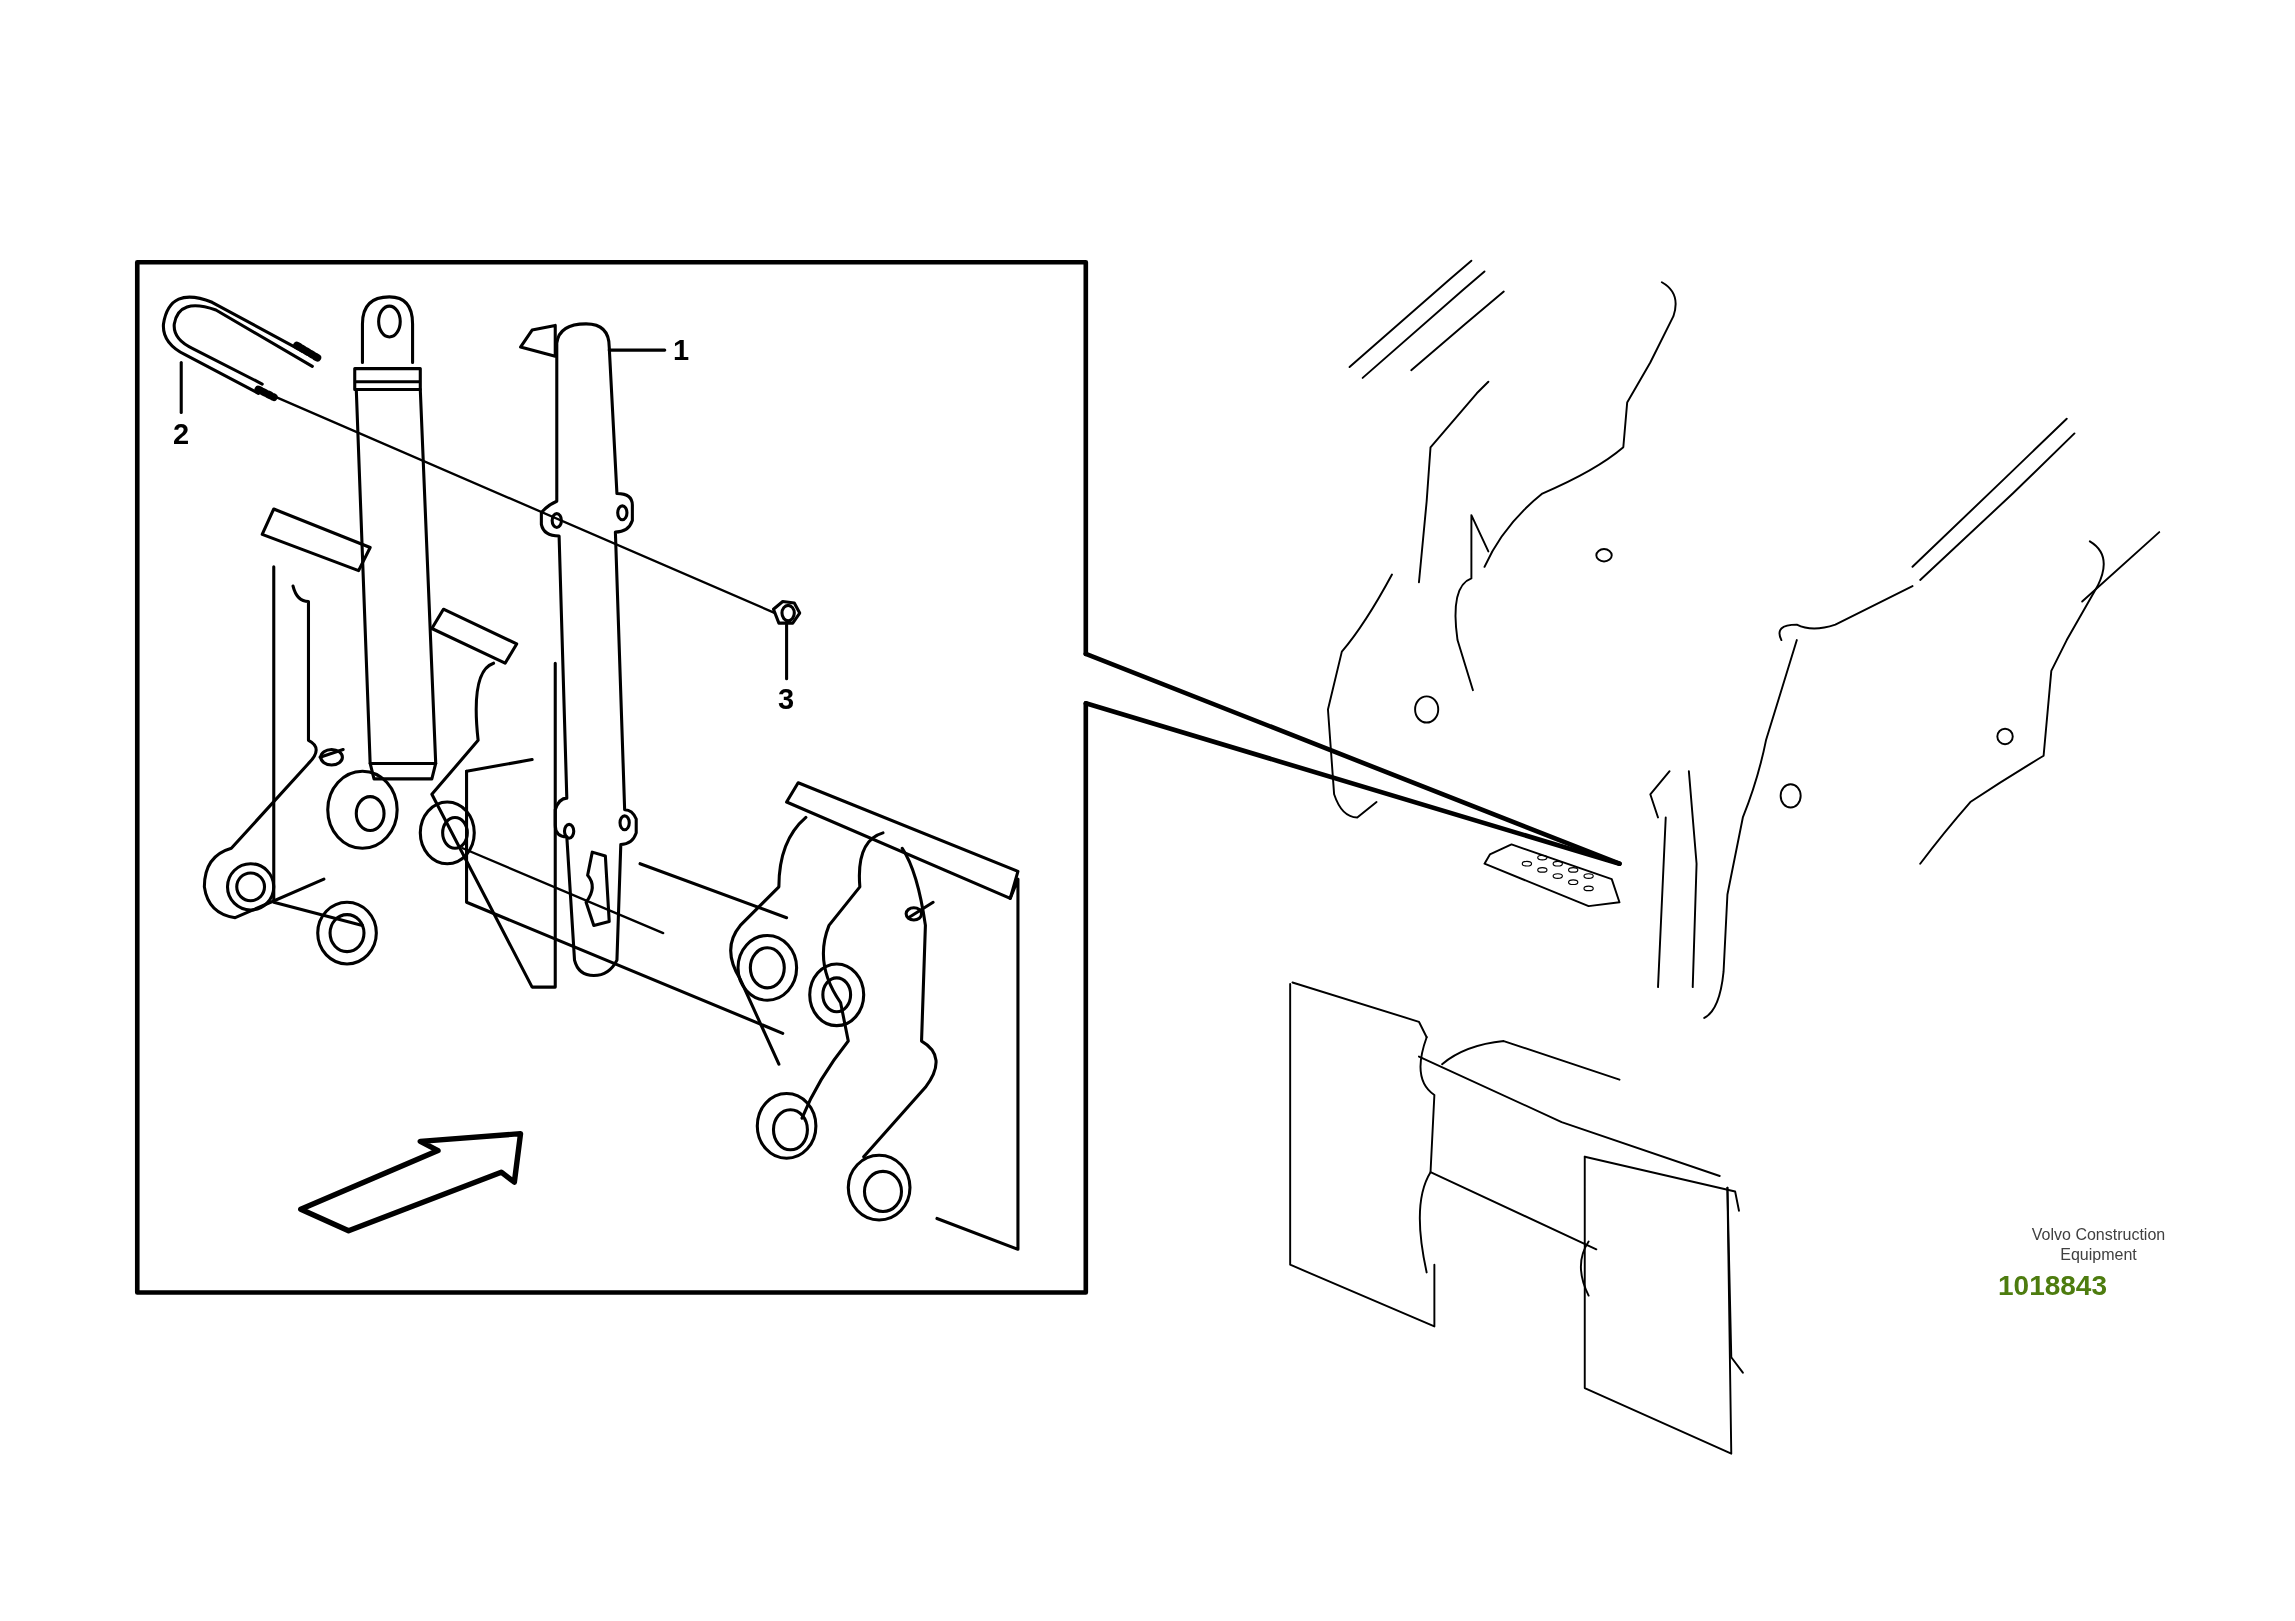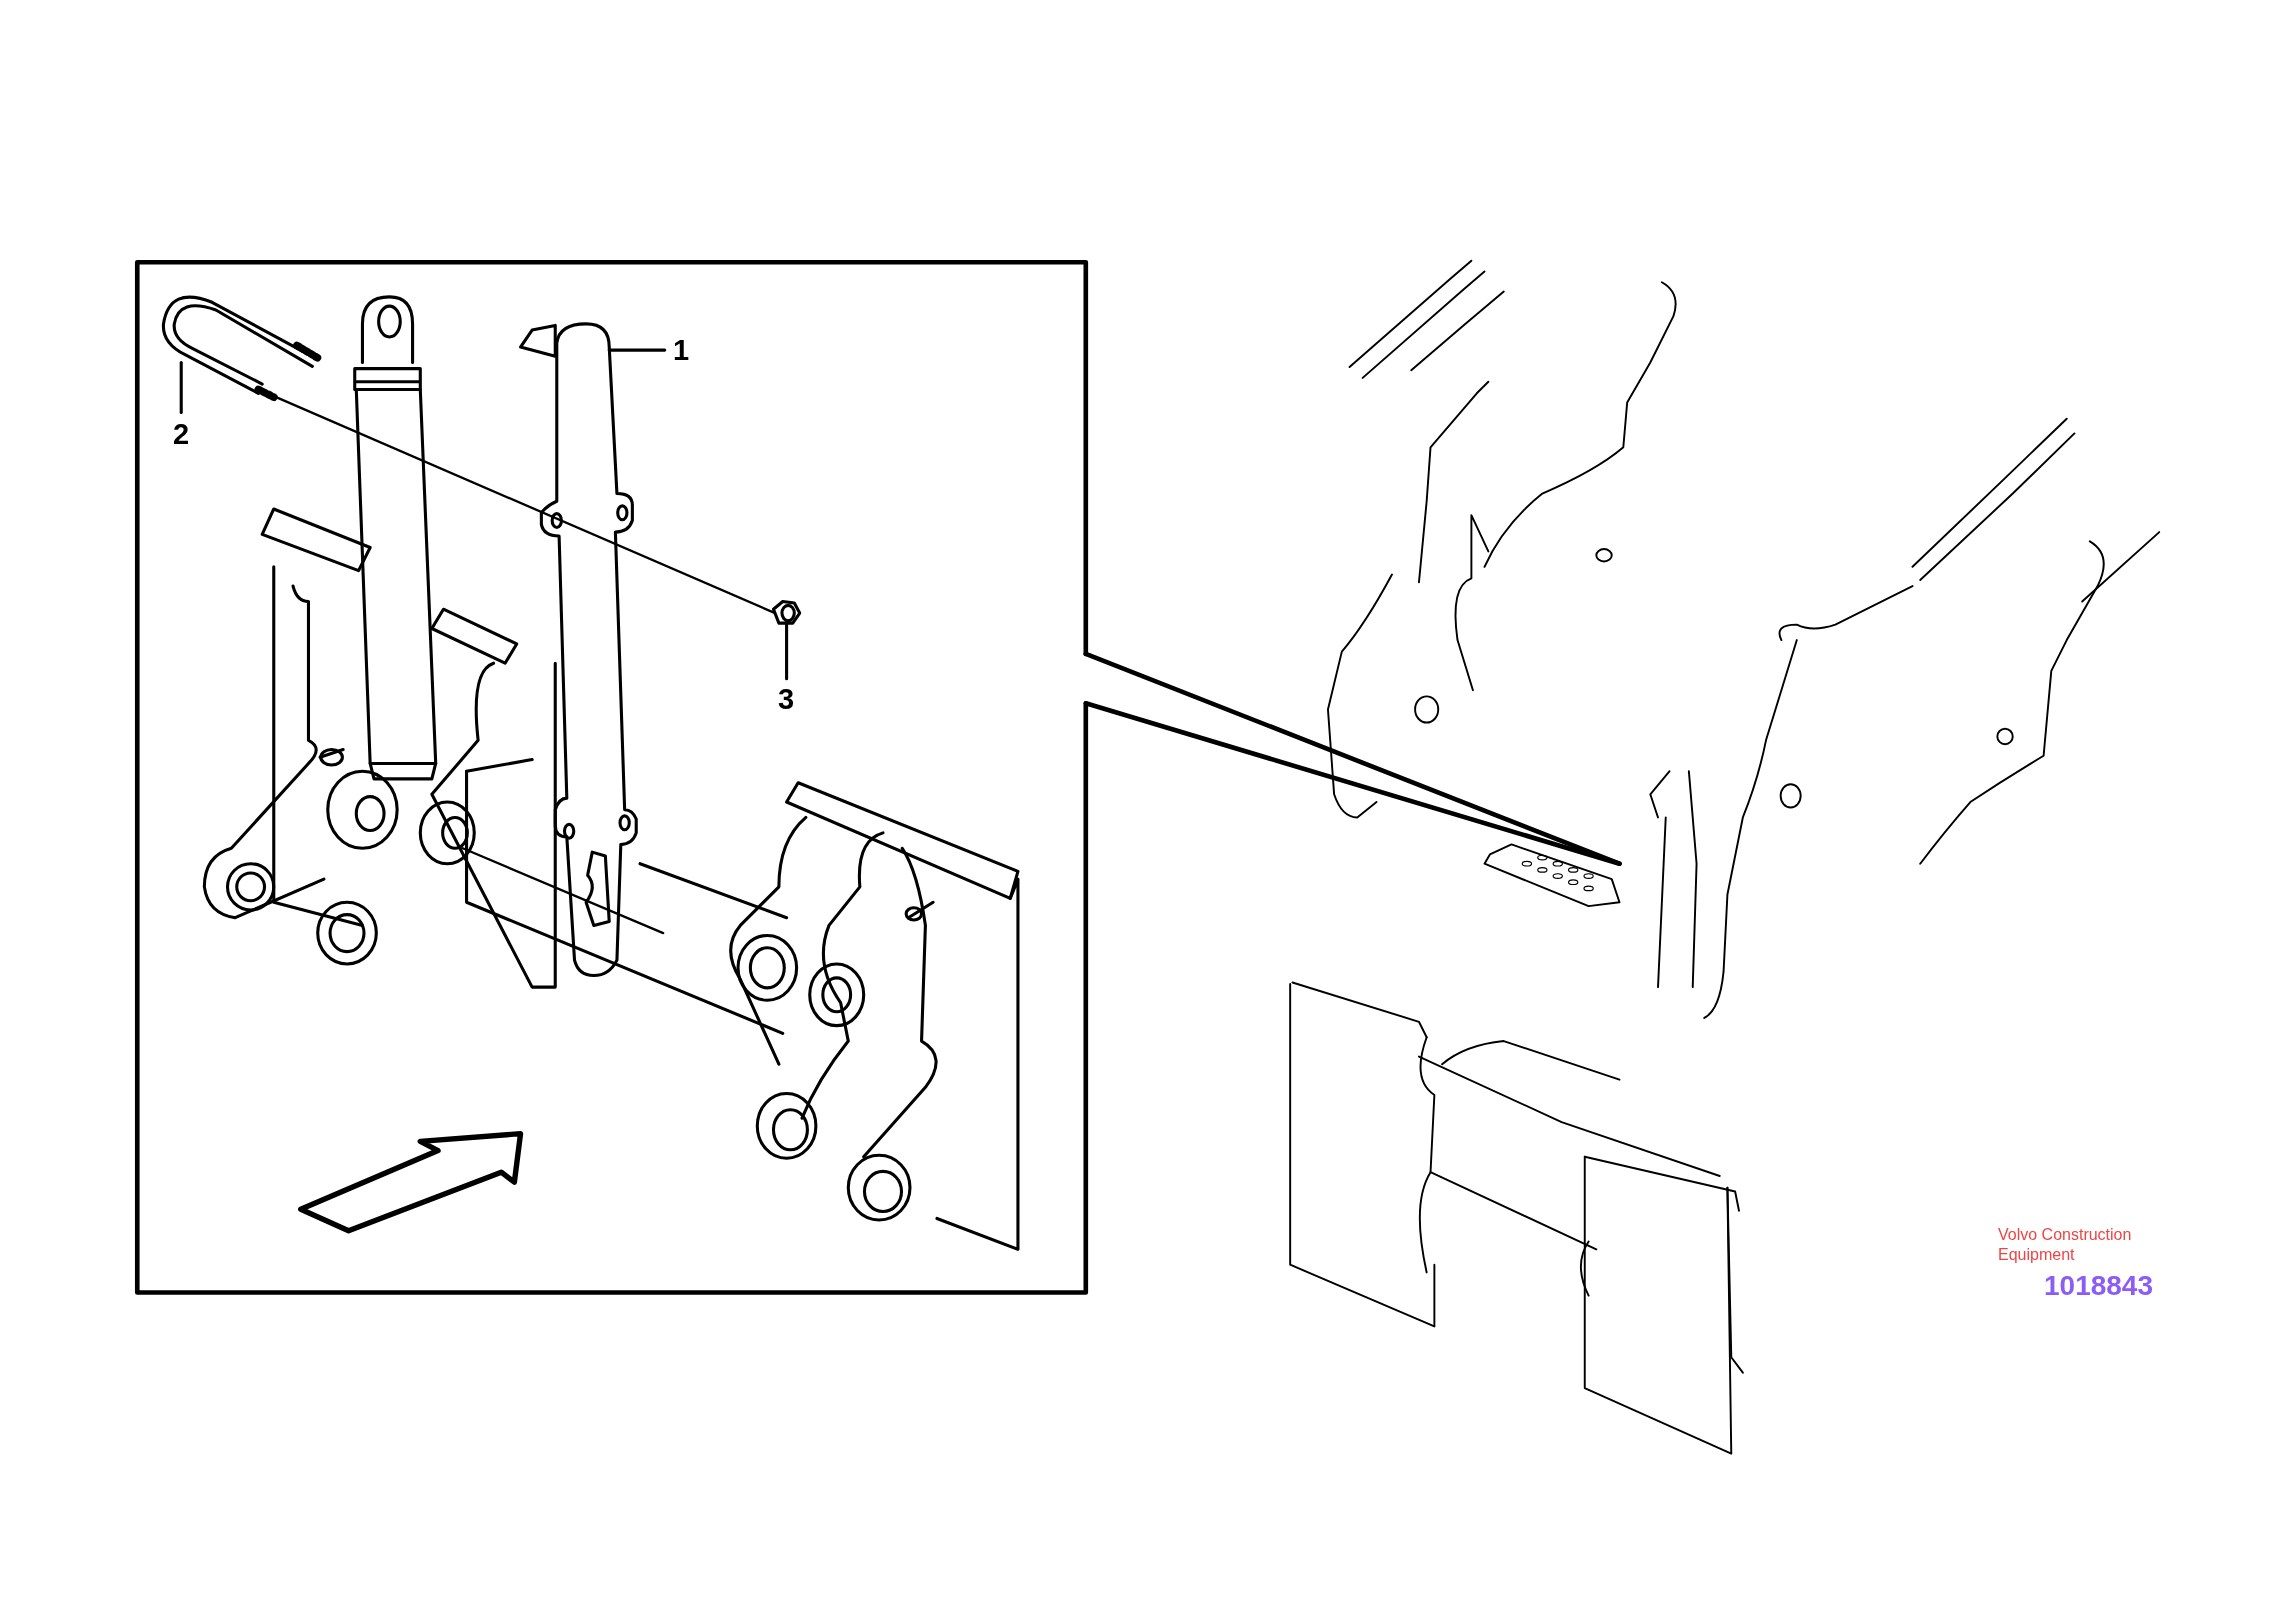--- a/index.html
+++ b/index.html
@@ -1,20 +1,20 @@
 <!DOCTYPE html>
 <html style="font-size:12.3px"><head>
 <meta charset="utf-8">
 <style>
   html, body { margin: 0; padding: 0; background: #ffffff; }
   body { width: 2295px; height: 1621px; position: relative; overflow: hidden; font-family: "Liberation Sans", sans-serif; }
   svg.drawing { position: absolute; left: 0; top: 0; width: 2295px; height: 1621px; }
   .callout-label { position: absolute; font-family: "Liberation Sans", sans-serif; font-weight: bold; font-size: 29px; color: #000; line-height: 1; }
-  .brand { position: absolute; left: 1998px; top: 1225px; width: 201px; font-family: "Liberation Sans", sans-serif; font-size: 16px; line-height: 20px; color: #ef4444; }
-  .docnum { position: absolute; left: 1998px; top: 1270px; width: 201px; text-align: center; font-family: "Liberation Sans", sans-serif; font-weight: bold; font-size: 28px; color: #8b5cf6; }
+  .brand { position: absolute; left: 1998px; top: 1225px; width: 201px; text-align: center; font-family: "Liberation Sans", sans-serif; font-size: 16px; line-height: 20px; color: #404040; }
+  .docnum { position: absolute; left: 1998px; top: 1270px; width: 201px; text-align: left; font-family: "Liberation Sans", sans-serif; font-weight: bold; font-size: 28px; color: #4d7c0f; }
 </style>
 </head>
 <body>
 
 <svg class="drawing" viewBox="0 0 2976 2102" xmlns="http://www.w3.org/2000/svg" fill="none" stroke="#000" stroke-linejoin="round" stroke-linecap="round">
 
   <g>
     <polyline points="1408,848 1408,340 178,340 178,1676 1408,1676 1408,912" stroke-width="6"></polyline>
   </g>
 

